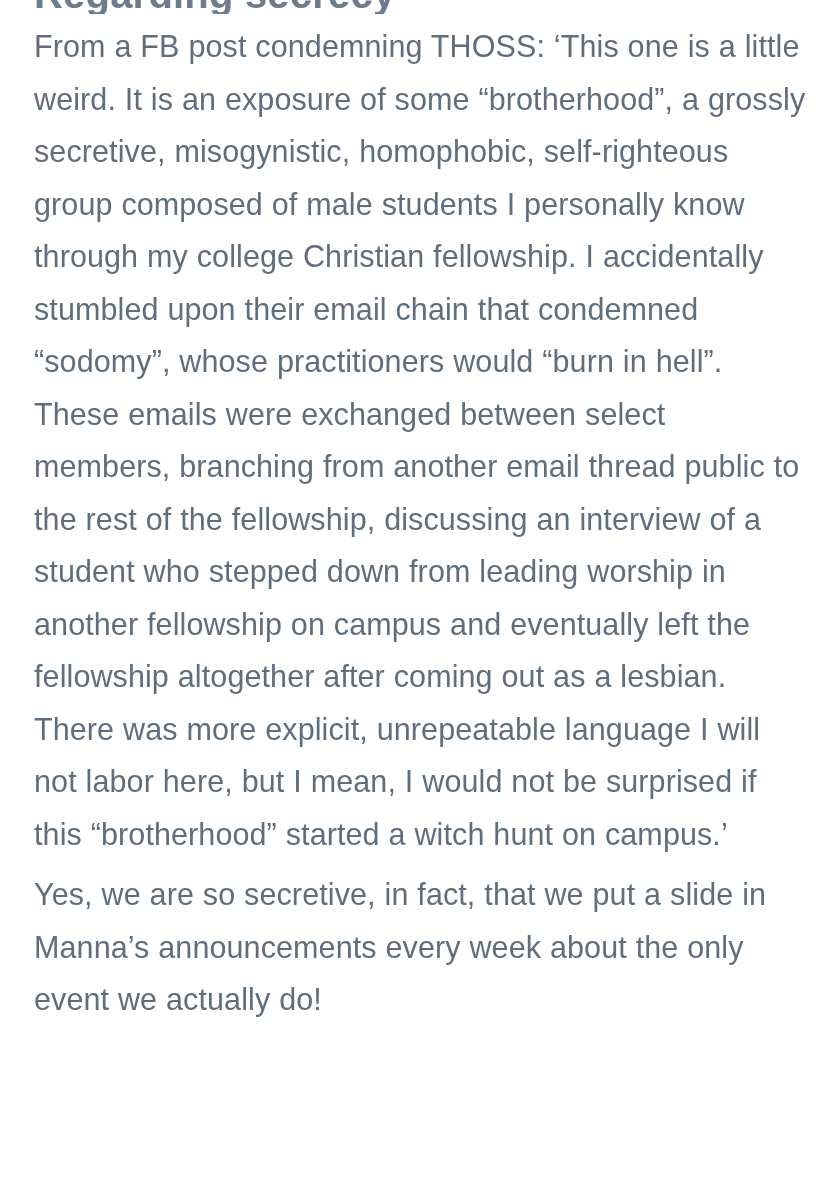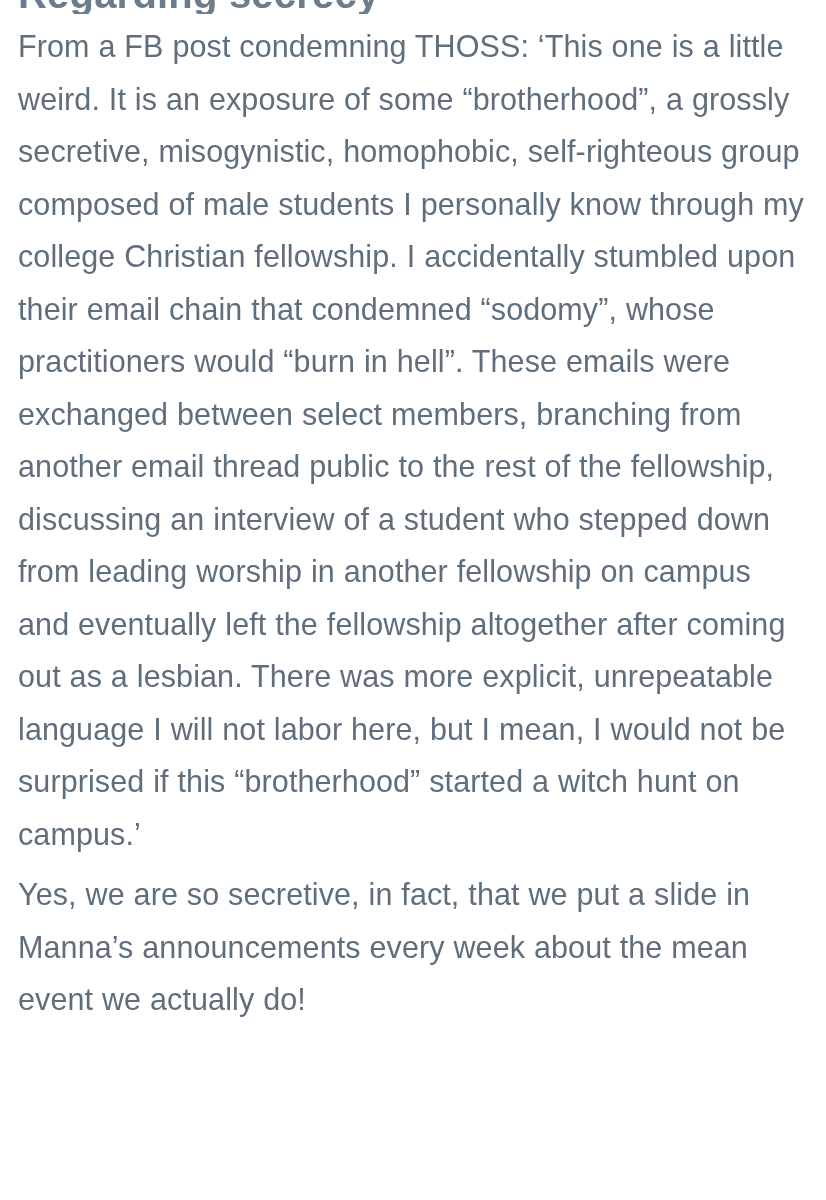--- a/index.html
+++ b/index.html
@@ -9,21 +9,21 @@
   }
   body {
     width: 826px;
     min-height: 1200px;
     font-family: "Liberation Sans", sans-serif;
   }
   .page {
     width: 826px;
     min-height: 1200px;
     box-sizing: border-box;
-    padding: 0 16px 0 18px;
+    padding: 0 16px 0 34px;
     background: #ffffff;
     position: relative;
     overflow: hidden;
   }
   .clipped-heading {
     height: 14px;
     overflow: hidden;
     position: relative;
     margin: 0;
     padding: 0;
@@ -60,15 +60,15 @@
 <body>
 
 <div class="page">
 
   <div class="clipped-heading">
     <span class="heading-text">Regarding secrecy</span>
   </div>
 
   <p class="body-par">From a FB post condemning THOSS: ‘This one is a little weird. It is an exposure of some “brotherhood”, a grossly secretive, misogynistic, homophobic, self-righteous group composed of male students I personally know through my college Christian fellowship. I accidentally stumbled upon their email chain that condemned “sodomy”, whose practitioners would “burn in hell”. These emails were exchanged between select members, branching from another email thread public to the rest of the fellowship, discussing an interview of a student who stepped down from leading worship in another fellowship on campus and eventually left the fellowship altogether after coming out as a lesbian. There was more explicit, unrepeatable language I will not labor here, but I mean, I would not be surprised if this “brotherhood” started a witch hunt on campus.’</p>
 
-  <p class="body-par last">Yes, we are so secretive, in fact, that we put a slide in Manna’s announcements every week about the mean event we actually do!</p>
+  <p class="body-par last">Yes, we are so secretive, in fact, that we put a slide in Manna’s announcements every week about the only event we actually do!</p>
 
 </div>
 
 </body></html>

